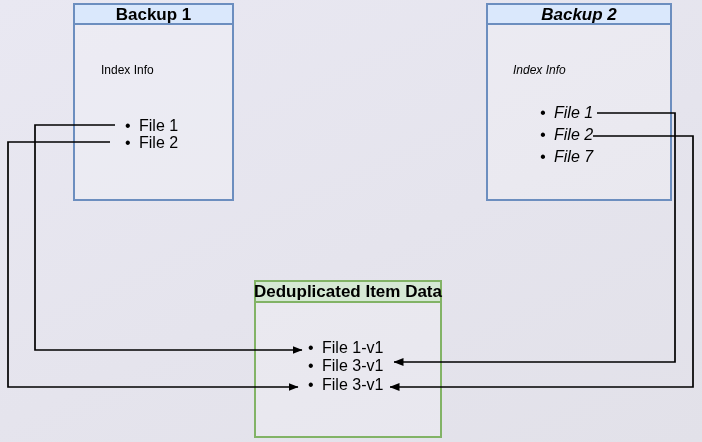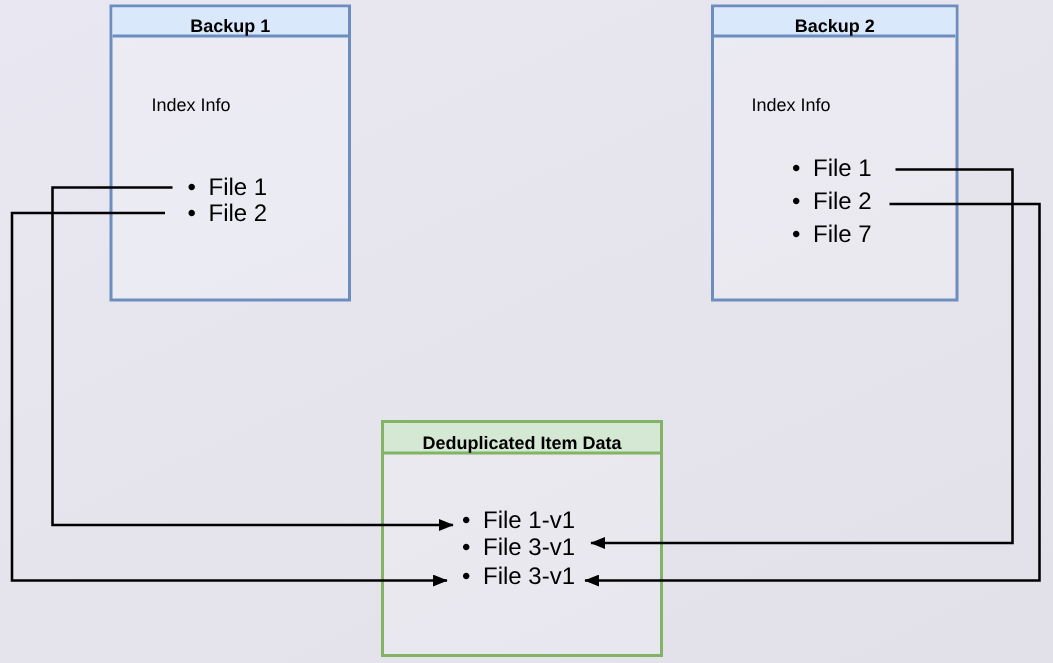--- a/index.html
+++ b/index.html
@@ -14,34 +14,34 @@
     background:linear-gradient(155deg,#e9e8f2 0%,#e5e4ed 55%,#e2e1e9 100%);
   }
   .node{
     position:absolute;box-sizing:border-box;border:2px solid;
     background:rgba(255,255,255,0.20);
   }
   .node.blue{border-color:var(--backup-border,#6c8ebf);}
   .node.green{border-color:var(--dedup-border,#82b366);}
   .node-header{
     position:absolute;left:0;right:0;top:0;
-    display:flex;align-items:flex-end;justify-content:center;
-    font-weight:bold;font-size:12px;line-height:1;
+    display:flex;align-items:center;justify-content:center;
+    font-weight:bold;font-size:17px;line-height:1;
     border-bottom:2px solid;white-space:nowrap;
   }
   .blue > .node-header{height:18px;background:var(--backup-fill,#dae8fc);border-color:var(--backup-border,#6c8ebf);}
   .green > .node-header{height:19px;background:var(--dedup-fill,#d5e8d4);border-color:var(--dedup-border,#82b366);}
   .subtitle{position:absolute;font-size:12px;line-height:20px;white-space:nowrap;}
   ul.items{position:absolute;margin:0;padding:0;list-style:none;font-size:16px;}
   ul.items li{white-space:nowrap;}
   .bullet{display:inline-block;width:14px;}
   .bullet::before{content:"\2022";}
 
   #backup1{left:73px;top:3px;width:161px;height:198px;}
-  #backup2{left:474px;top:3px;width:165px;height:198px;}
+  #backup2{left:486px;top:3px;width:186px;height:198px;font-style:italic;}
   #dedup{left:254px;top:280px;width:188px;height:158px;}
 
   #backup1 .subtitle{left:26px;top:55px;}
   #backup2 .subtitle{left:25px;top:55px;}
   #backup1 ul.items{left:50px;top:112px;line-height:17px;}
   #backup2 ul.items{left:52px;top:97px;line-height:22px;}
   #dedup   ul.items{left:52px;top:57px;line-height:18.4px;}
 
   #connector-layer{
     position:absolute;left:0;top:0;width:702px;height:442px;

